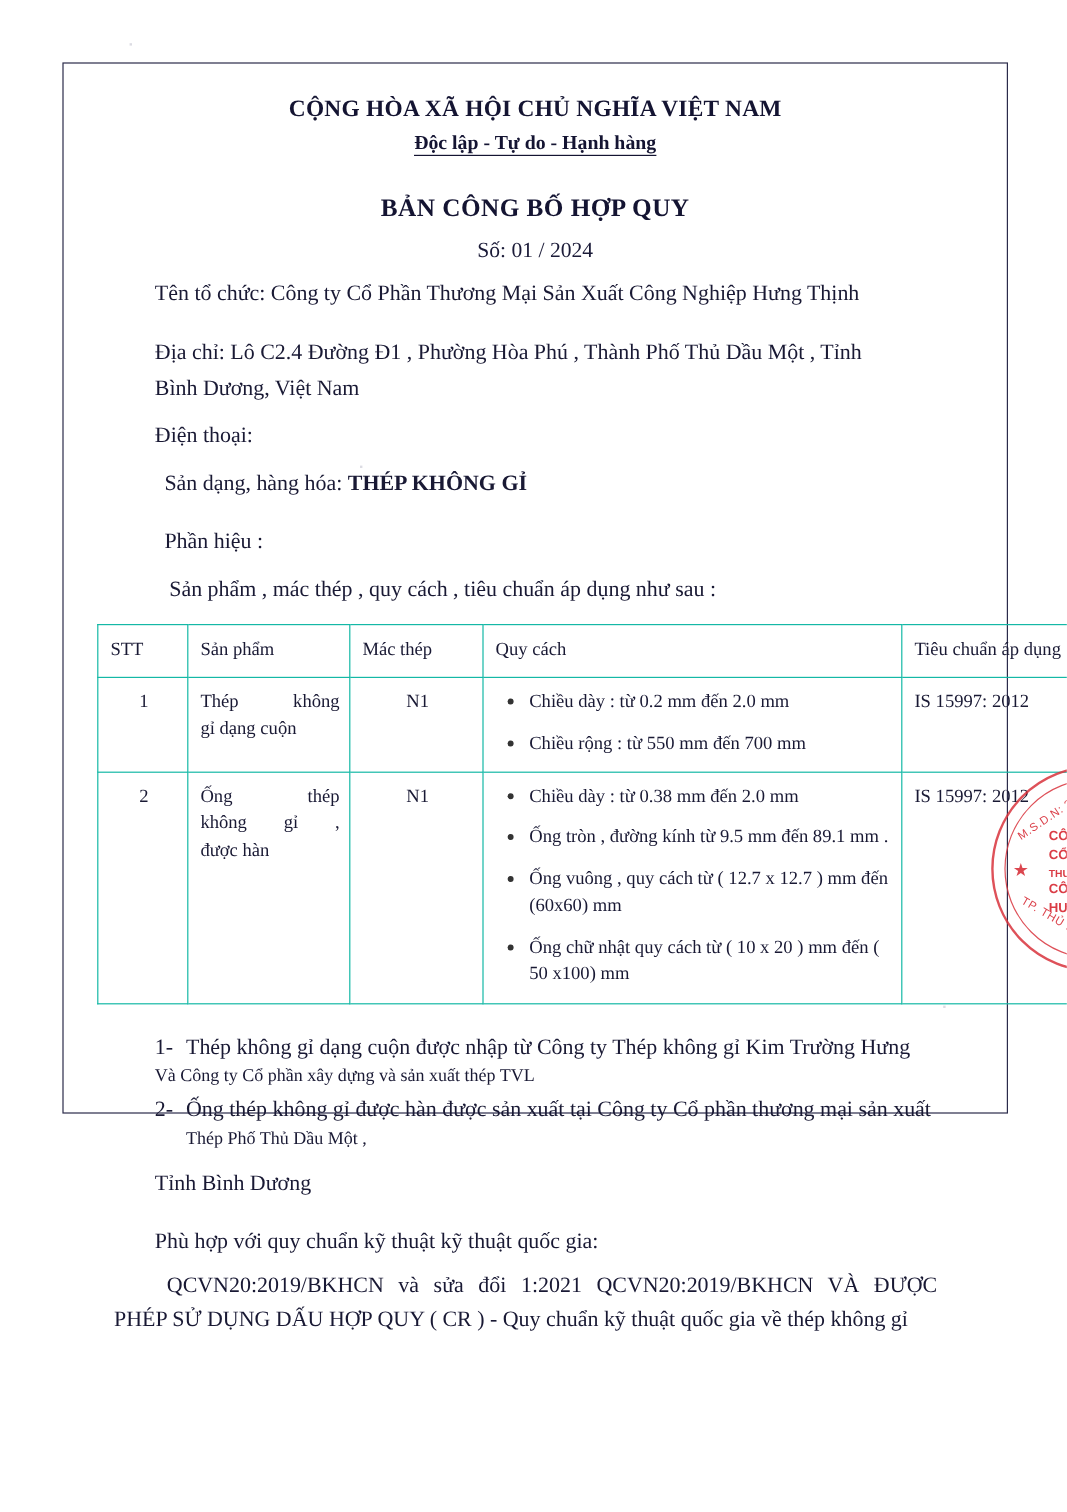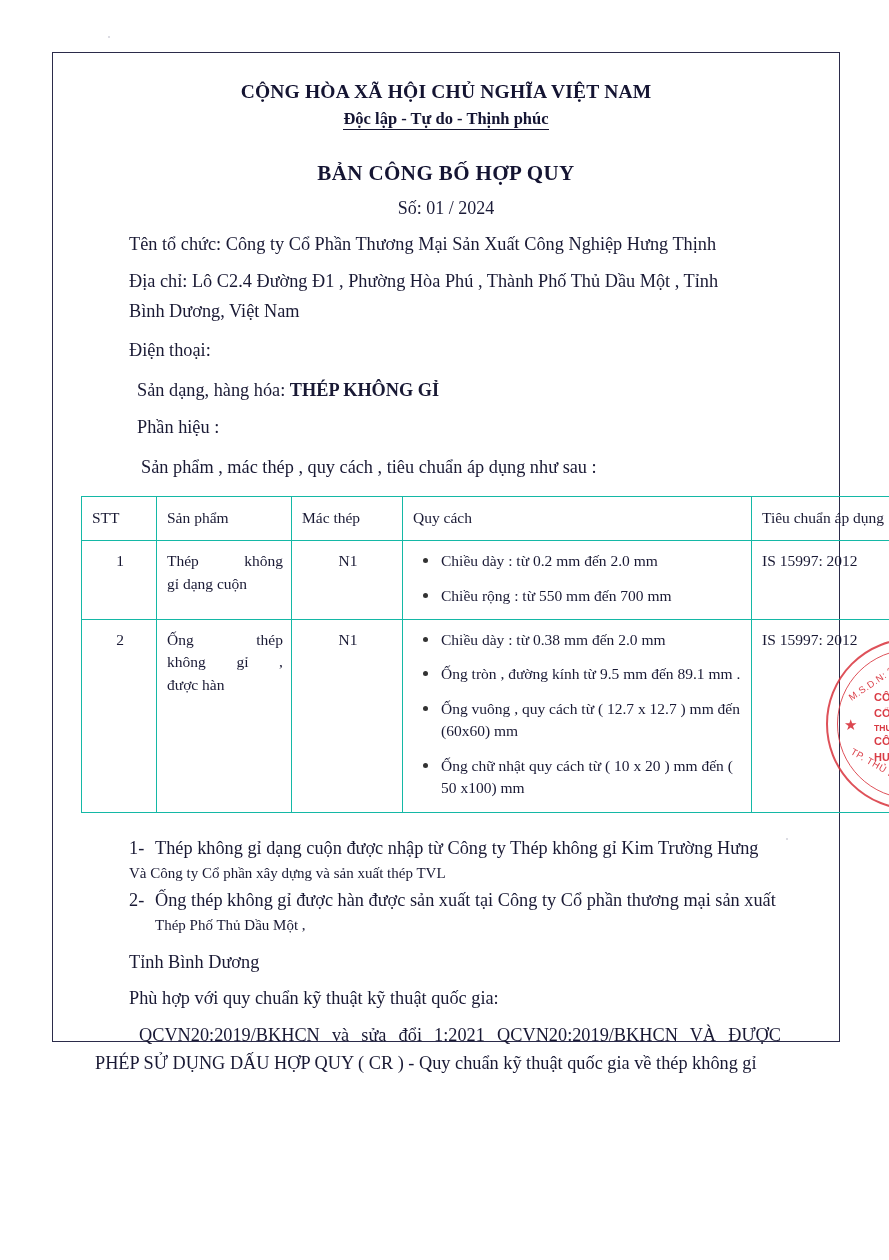--- a/index.html
+++ b/index.html
@@ -15,21 +15,21 @@
     color: #1a1a2e;
     overflow: hidden;
   }
 
   
   .page-frame {
     position: absolute;
     left: 52px;
     top: 52px;
     width: 788px;
-    height: 990px;
+    height: 876px;
     border: 1.5px solid #2b2b4a;
     box-sizing: border-box;
     background: #fff;
   }
 
   .content {
     position: absolute;
     left: 0;
     top: 0;
     width: 100%;
@@ -75,21 +75,21 @@
 
   .para {
     font-size: 18.3px;
     line-height: 1.52;
     margin-top: 12px;
     color: #191934;
   }
   .indent-1 { padding-left: 48px; }
   .indent-2 { padding-left: 56px; }
   .indent-3 { padding-left: 60px; }
-  .tight { margin-top: 9px; }
+  .tight { margin-top: 21px; }
   .b { font-weight: bold; }
 
   
   table.spec {
     border-collapse: collapse;
     width: 726px;
     margin: 14px auto 0 auto;
     table-layout: fixed;
   }
   table.spec th, table.spec td {
@@ -237,21 +237,21 @@
     opacity: .5;
   }
 </style>
 </head>
 <body>
 
 <div class="page-frame">
   <div class="content">
 
     <div class="natl-title">CỘNG HÒA XÃ HỘI CHỦ NGHĨA VIỆT NAM</div>
-    <div class="natl-sub"><span class="u">Độc lập - Tự do - Thịnh phúc</span></div>
+    <div class="natl-sub"><span class="u">Độc lập - Tự do - Hạnh hàng</span></div>
 
     <div class="doc-title">BẢN CÔNG BỐ HỢP QUY</div>
     <div class="doc-number">Số: 01 / 2024</div>
 
     <div class="para indent-1">Tên tổ chức: Công ty Cổ Phần Thương Mại Sản Xuất Công Nghiệp Hưng Thịnh</div>
     <div class="para indent-1 tight">Địa chỉ: Lô C2.4 Đường Đ1 , Phường Hòa Phú , Thành Phố Thủ Dầu Một , Tỉnh</div>
     <div class="para indent-1 tight" style="margin-top:2px;">Bình Dương, Việt Nam</div>
     <div class="para indent-1">Điện thoại:</div>
 
     <div class="para indent-2"><span>Sản dạng, hàng hóa: </span><span class="b">THÉP KHÔNG GỈ</span></div>

